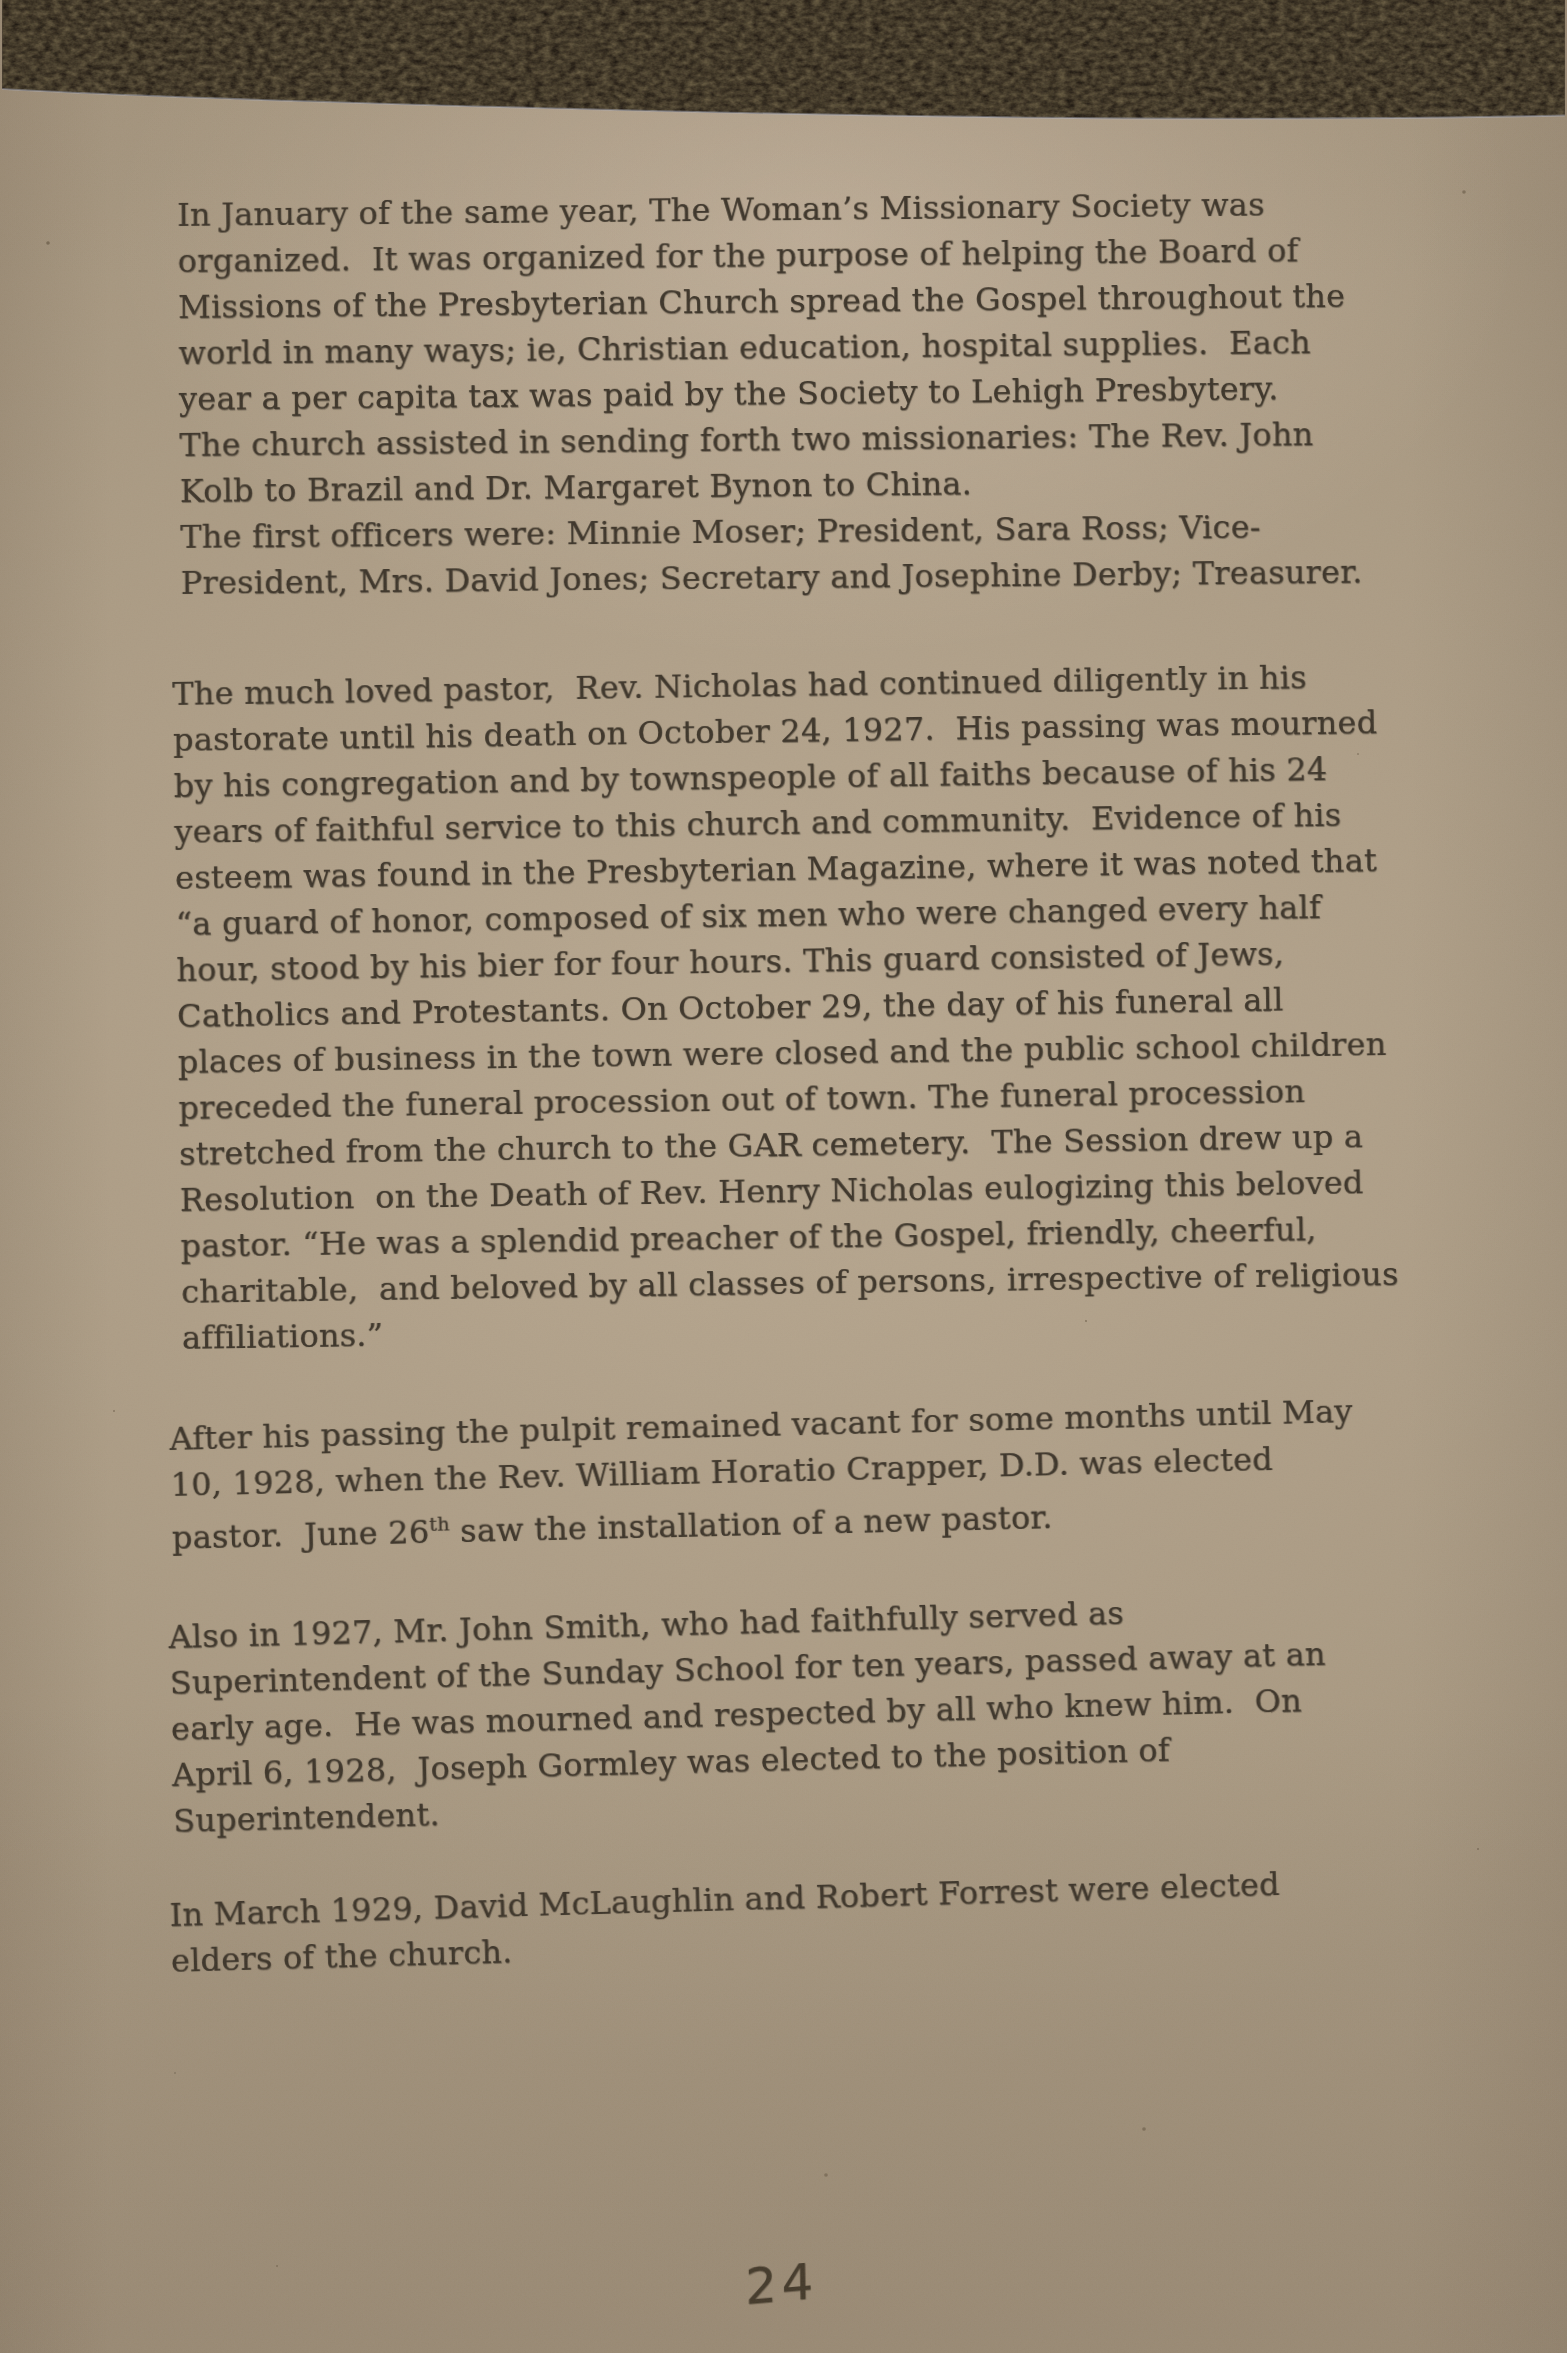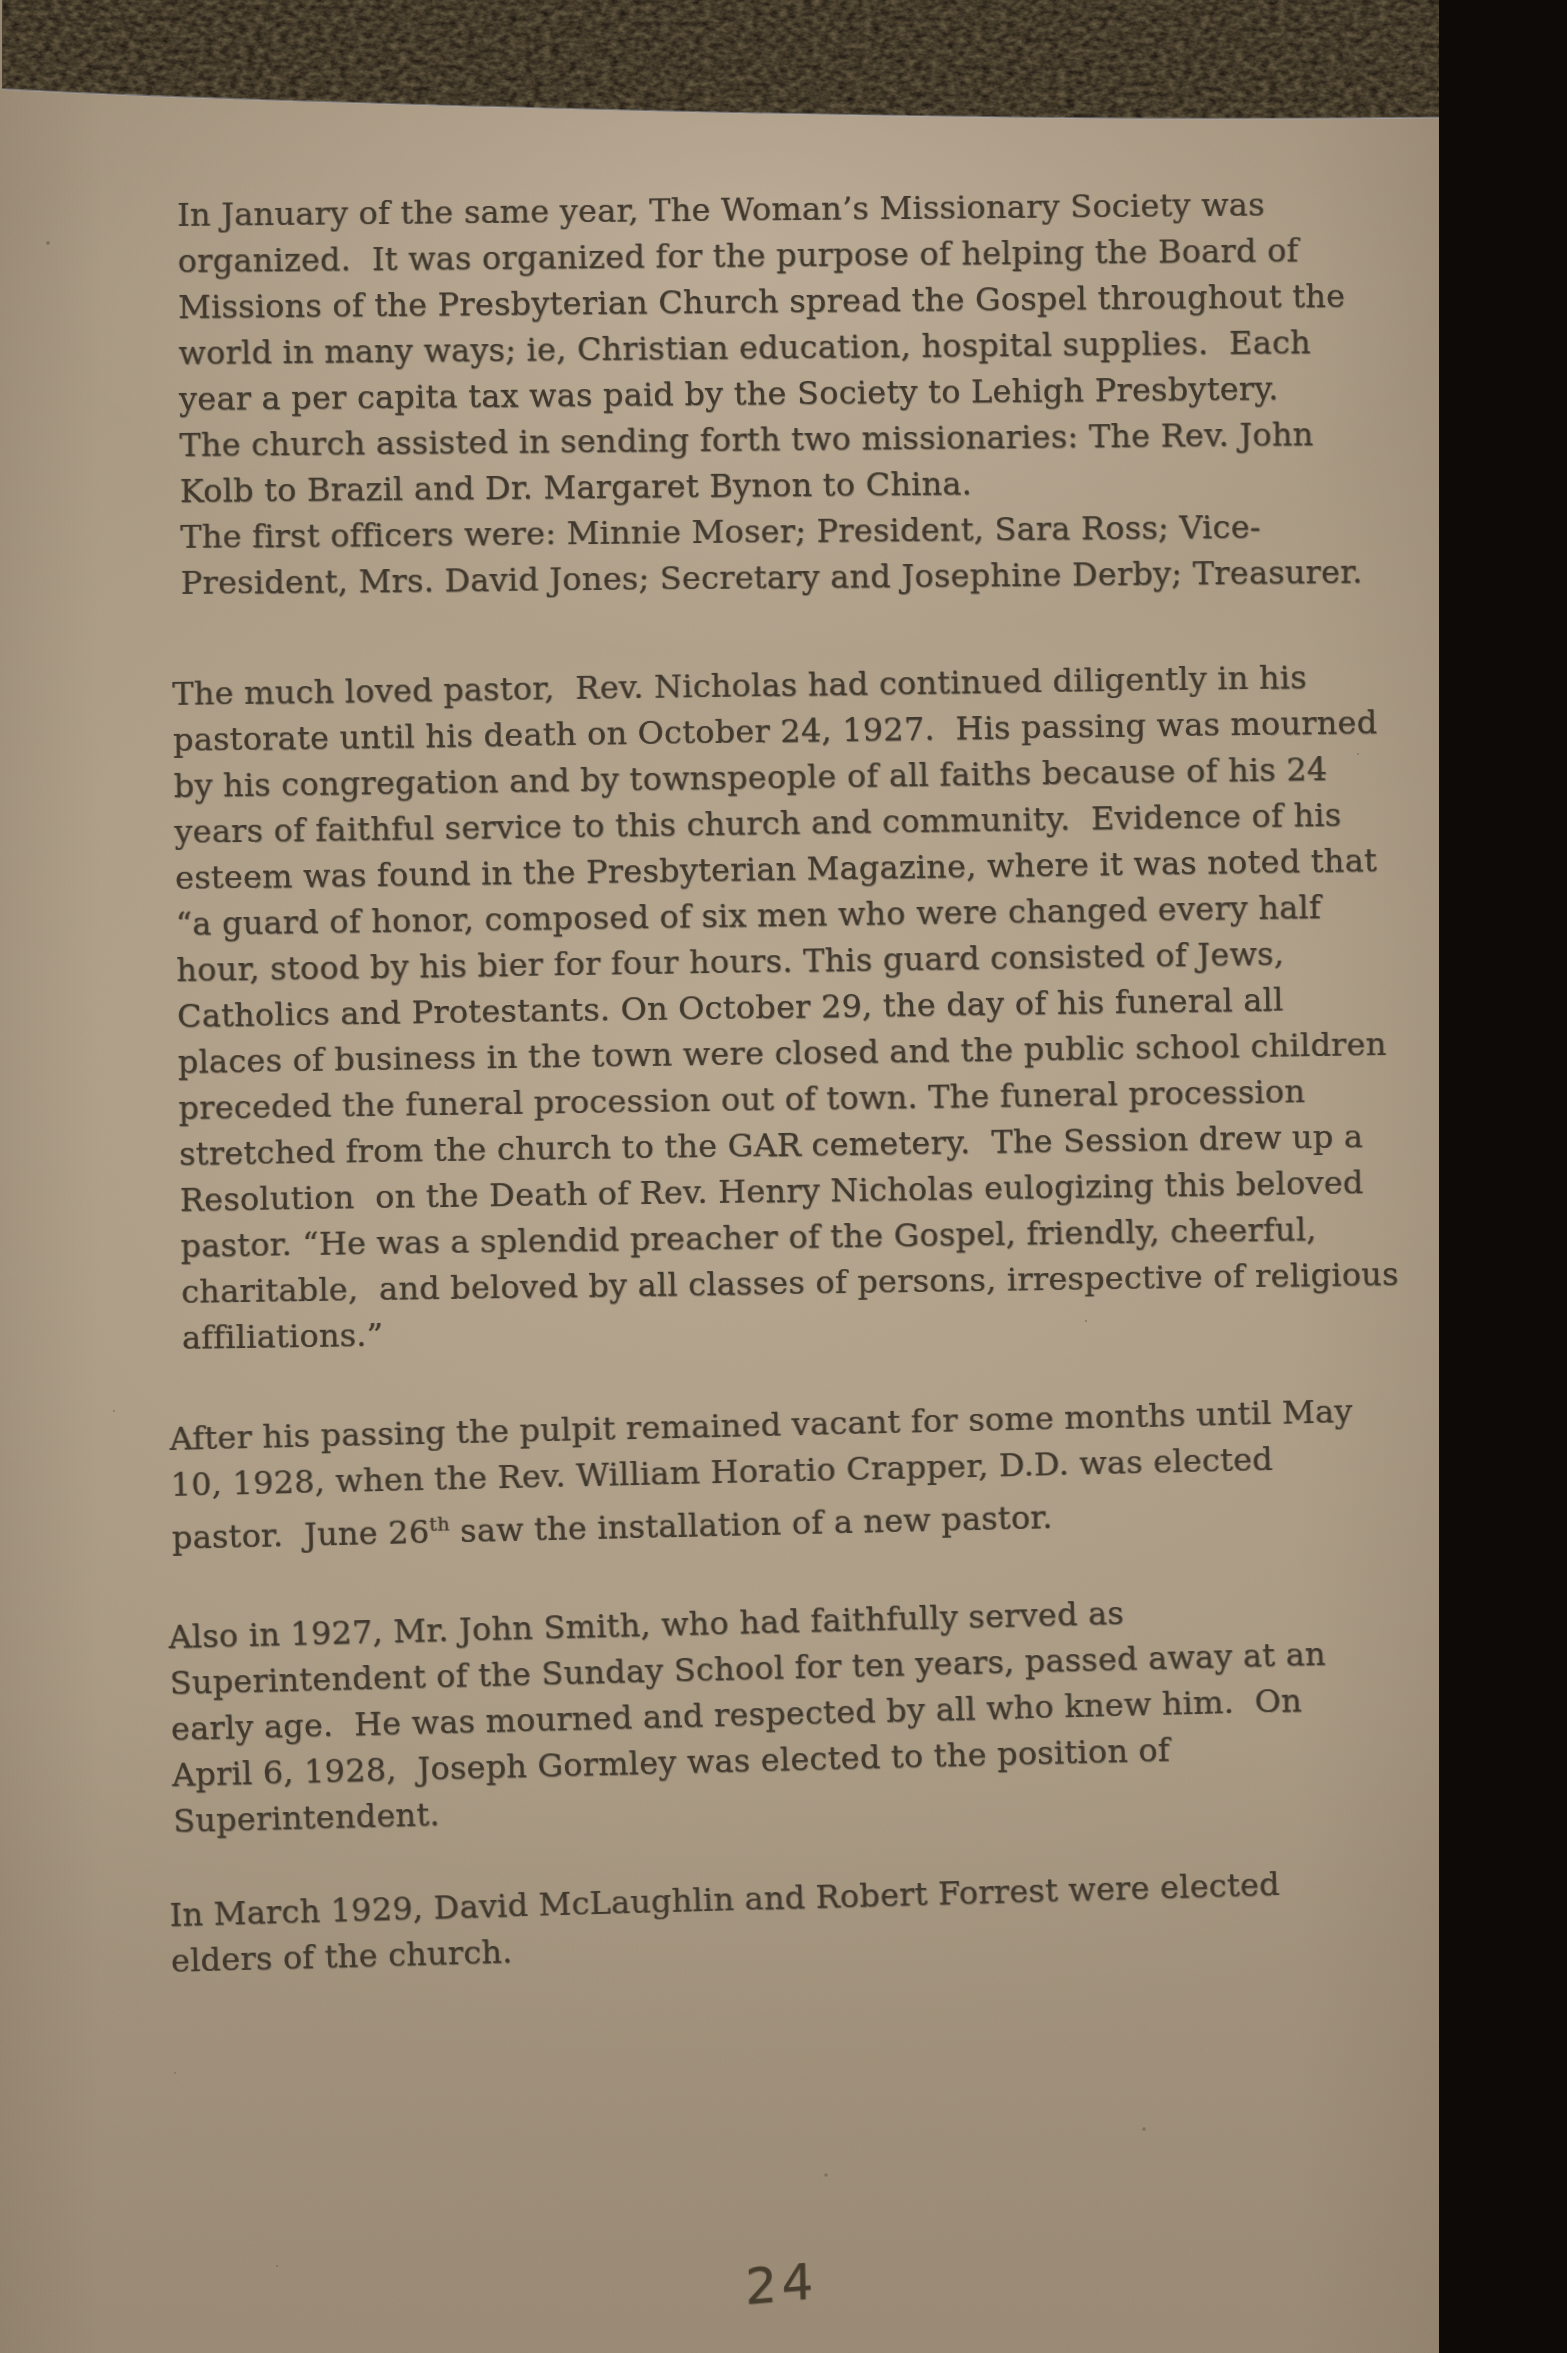--- a/index.html
+++ b/index.html
@@ -1,18 +1,18 @@
 <!DOCTYPE html>
 <html style="font-size:12.2px"><head>
 <meta charset="utf-8">
 <style>
   html,body{margin:0;padding:0;background:#0d0a07;}
   #photo{
     position:relative;
-    width:1439px;height:2354px;
+    width:1567px;height:2354px;
     overflow:hidden;
     background-color:#b0a088;
     background-image:
       radial-gradient(ellipse 1143px 686px at 52% 10%, rgba(255,236,220,0.22), rgba(255,236,220,0) 62%),
       radial-gradient(ellipse 1372px 1067px at 50% 45%, rgba(255,240,225,0.08), rgba(60,48,36,0.10) 95%),
       linear-gradient(180deg, rgba(140,120,100,0.10) 0%, rgba(140,120,100,0) 12%, rgba(90,74,58,0) 72%, rgba(80,65,50,0.14) 100%),
       linear-gradient(90deg, rgba(80,65,50,0.12) 0%, rgba(80,65,50,0) 7%, rgba(80,65,50,0) 90%, rgba(90,75,60,0.12) 100%);
     font-family:"DejaVu Serif", serif;
   }
   

